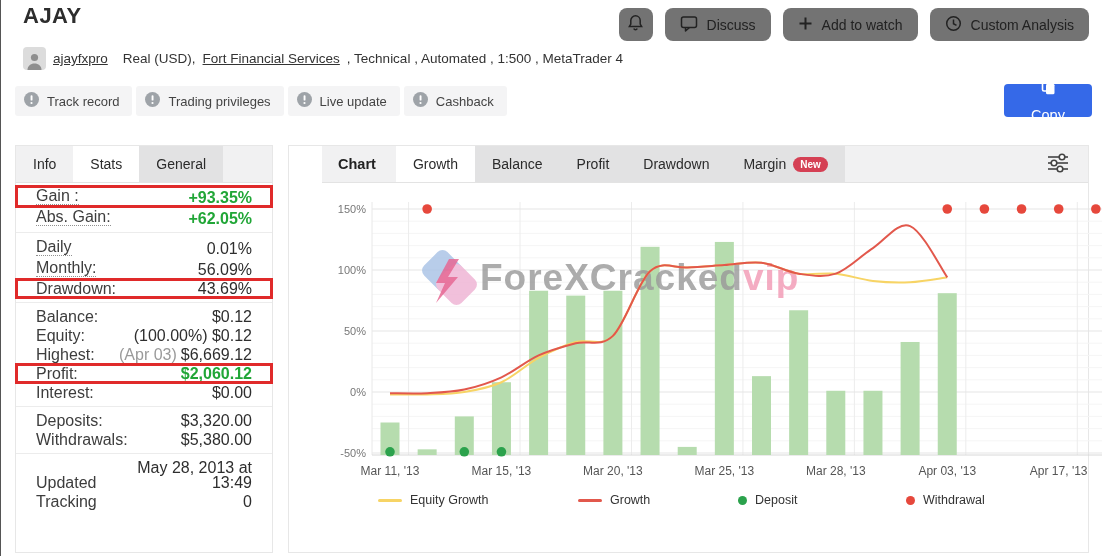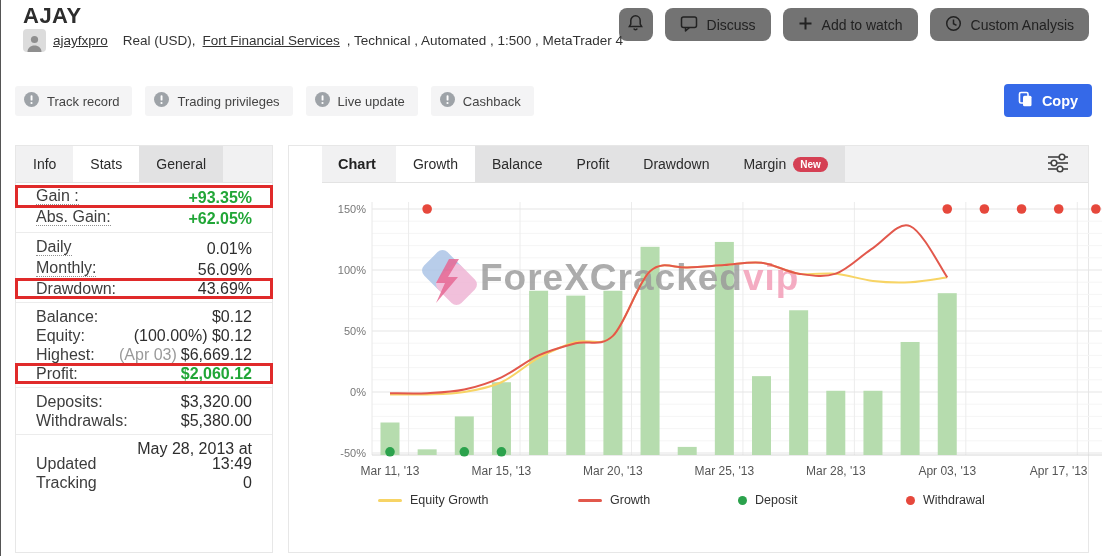--- a/index.html
+++ b/index.html
@@ -11,33 +11,33 @@
   }
   
   .page-title { position:absolute; left:22px; top:3px; font-size:22px; font-weight:bold; color:#2d2d2d; letter-spacing:.5px; }
   .top-actions { position:absolute; top:8px; right:13px; display:flex; gap:12px; }
   .chip-btn {
     height:33px; background:#737373; border:none; border-radius:8px; cursor:pointer;
     display:flex; align-items:center; gap:9px; padding:0 15px; font-size:14px; color:#222;
     font-family:"Liberation Sans", sans-serif;
   }
   .chip-btn.icon-only { width:34px; padding:0; justify-content:center; }
-  .account-line { position:absolute; left:22px; top:29px; display:flex; align-items:center; gap:7px; font-size:13.5px; color:#333; }
+  .account-line { position:absolute; left:22px; top:47px; display:flex; align-items:center; gap:7px; font-size:13.5px; color:#333; }
   .avatar { width:23px; height:23px; background:#dcdcdc; border-radius:4px; display:flex; align-items:flex-end; justify-content:center; overflow:hidden; }
   .account-line a { color:#333; }
   .username { margin-right:8px; }
-  .badge-row { position:absolute; left:14px; top:86px; display:flex; gap:13px; }
+  .badge-row { position:absolute; left:14px; top:86px; display:flex; gap:4px; }
   .badge {
     background:#f4f4f5; border-radius:3px; padding:6px 13px 6px 9px; font-size:13px; color:#444;
     display:flex; align-items:center; gap:8px; cursor:pointer;
   }
   .copy-btn {
     position:absolute; right:10px; top:84px; width:88px; height:33px; background:#3569e8; border:none;
-    border-radius:4px; color:#fff; font-weight:bold; font-size:14.5px; display:flex; align-items:center;
-    justify-content:center; gap:9px; cursor:pointer; font-family:"Liberation Sans", sans-serif;
+    border-radius:4px; color:#fff; font-weight:normal; font-size:14.5px; display:flex; align-items:center;
+    justify-content:center; gap:9px; cursor:pointer; font-family:"Liberation Sans", sans-serif;flex-direction:column;
   }
   
   .panel { position:absolute; top:145px; background:#fff; border:1px solid #e7e7e7; }
   .stats-panel { left:14px; width:258px; height:408px; }
   .chart-panel { left:287px; width:801px; height:408px;padding-left:33px; }
   .tabstrip { height:37px; background:#f1f1f2; border-bottom:1px solid #e3e3e3; display:flex; align-items:stretch; }
   .tab { padding:0 17px; display:flex; align-items:center; gap:7px; font-size:14px; color:#2b2b2b; cursor:pointer; }
   .tab.chip { background:#e2e2e3; }
   .tab.selected { background:#fff; }
   .chart-label { font-weight:bold; padding:0 20px 0 16px; display:flex; align-items:center; font-size:14.5px; color:#222; }
@@ -206,20 +206,24 @@
           <span class="val"><span>(100.00%) $0.12</span></span>
         </div>
         <div class="srow">
           <span class="lab">Highest:</span>
           <span class="val"><span class="pre">(Apr 03)</span><span>$6,669.12</span></span>
         </div>
         <div class="srow boxed">
           <span class="lab">Profit:</span>
           <span class="val green"><span>$2,060.12</span></span>
         </div>
+        <div class="srow">
+          <span class="lab">Interest:</span>
+          <span class="val"><span>$0.00</span></span>
+        </div>
         <div class="divider"></div>
         <div class="srow">
           <span class="lab">Deposits:</span>
           <span class="val"><span>$3,320.00</span></span>
         </div>
         <div class="srow">
           <span class="lab">Withdrawals:</span>
           <span class="val"><span>$5,380.00</span></span>
         </div>
         <div class="divider"></div>

